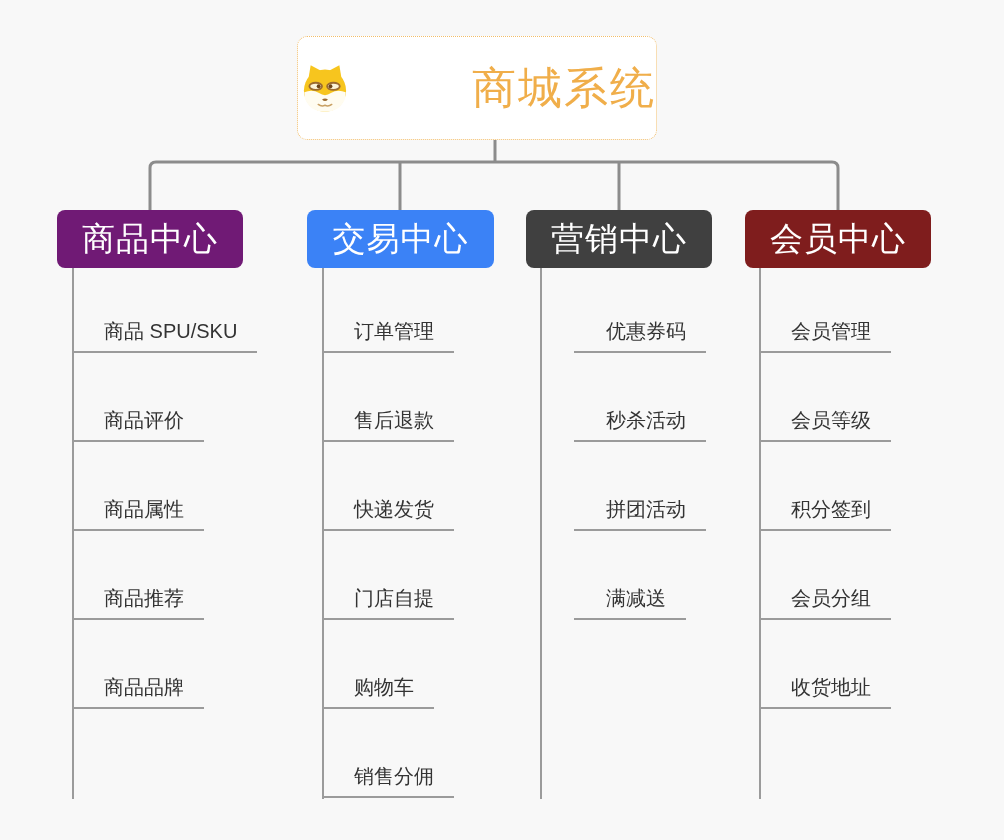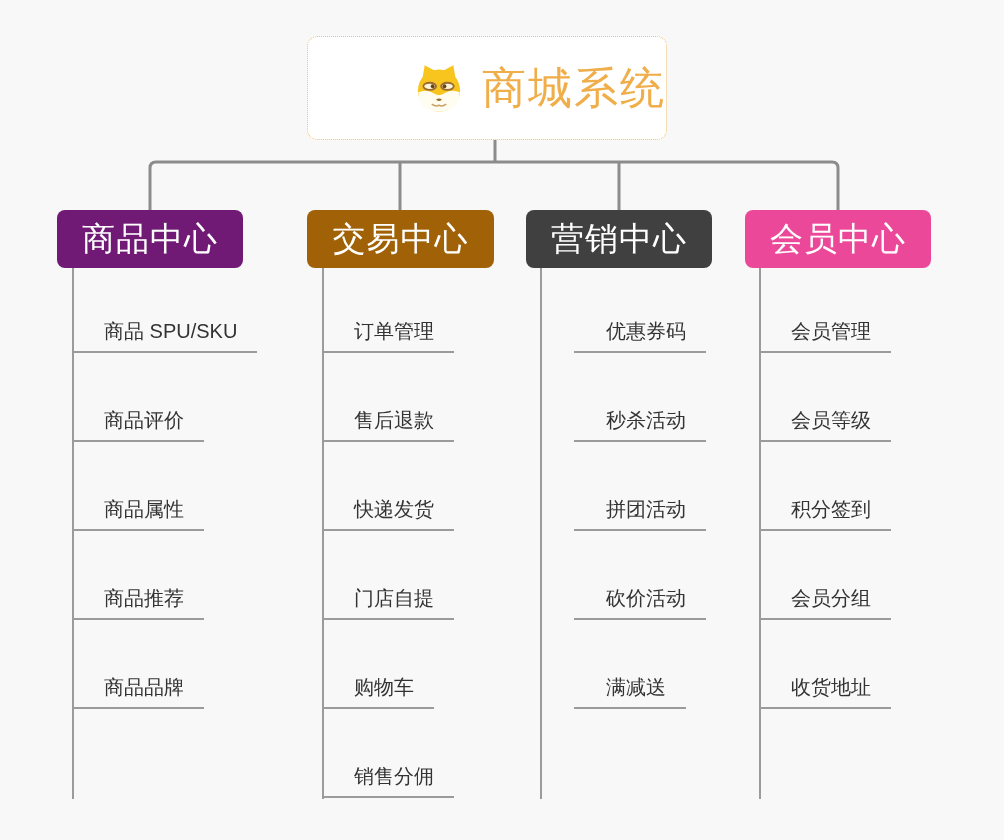--- a/index.html
+++ b/index.html
@@ -10,25 +10,25 @@
   .canvas{
     position:relative;
     width:1004px;height:840px;
     background:var(--page-bg,#f8f8f8);
     overflow:hidden;
   }
   .connectors{position:absolute;left:0;top:0;pointer-events:none;}
 
   
   .root-node{
-    position:absolute;left:307px;top:36px;width:360px;height:104px;
+    position:absolute;left:297px;top:36px;width:360px;height:104px;
     background:#ffffff;
     border:1px dotted var(--root-border,#F2BE6B);
     border-radius:10px;
-    display:flex;align-items:center;justify-content:flex-end;gap:16px;
+    display:flex;align-items:center;justify-content:space-between;gap:16px;
     box-sizing:border-box;
   }
   .root-title{
     font-size:44px;line-height:1;
     color:var(--root-text,#F0AE4A);
     letter-spacing:2px;
     white-space:nowrap;
   }
   .doge{width:54px;height:54px;display:block;}
 
@@ -100,23 +100,23 @@
         <circle cx="24.5" cy="30" r="2.3" fill="#6B4317"></circle>
         <circle cx="38.5" cy="30" r="2.3" fill="#6B4317"></circle>
         <path d="M28.5 45.5 Q32 43.5 35.5 45.5 Q32 49.5 28.5 45.5 Z" fill="#9C6B2F"></path>
         <path d="M24 51.5 Q28 54.5 32 52.5 Q36 54.5 40 51.5" stroke="#C9A063" stroke-width="1.8" fill="none" stroke-linecap="round"></path>
       </svg>
     </span>
     <span class="root-title">商城系统</span>
   </div>
 
   <div class="branch-node b0" style="background: #701a75;">商品中心</div>
-  <div class="branch-node b1" style="background: #a16207; text-align: center;">交易中心</div>
+  <div class="branch-node b1" style="background: #3b82f6; text-align: center;">交易中心</div>
   <div class="branch-node b2" style="background: #404040;">营销中心</div>
-  <div class="branch-node b3" style="background: #ec4899;">会员中心</div>
+  <div class="branch-node b3" style="background: #7f1d1d;">会员中心</div>
 
   <div class="vline v0"></div>
   <div class="vline v1"></div>
   <div class="vline v2"></div>
   <div class="vline v3"></div>
 
   <div class="leaf-col c0">
     <div class="leaf">
         <span class="leaf-label">商品 SPU/SKU</span>
       </div>
@@ -159,23 +159,20 @@
     <div class="leaf">
         <span class="leaf-label">优惠券码</span>
       </div>
     <div class="leaf">
         <span class="leaf-label">秒杀活动</span>
       </div>
     <div class="leaf">
         <span class="leaf-label">拼团活动</span>
       </div>
     <div class="leaf">
-        <span class="leaf-label">砍价活动</span>
-      </div>
-    <div class="leaf">
         <span class="leaf-label">满减送</span>
       </div>
   </div>
 
   <div class="leaf-col c3">
     <div class="leaf">
         <span class="leaf-label">会员管理</span>
       </div>
     <div class="leaf">
         <span class="leaf-label">会员等级</span>

